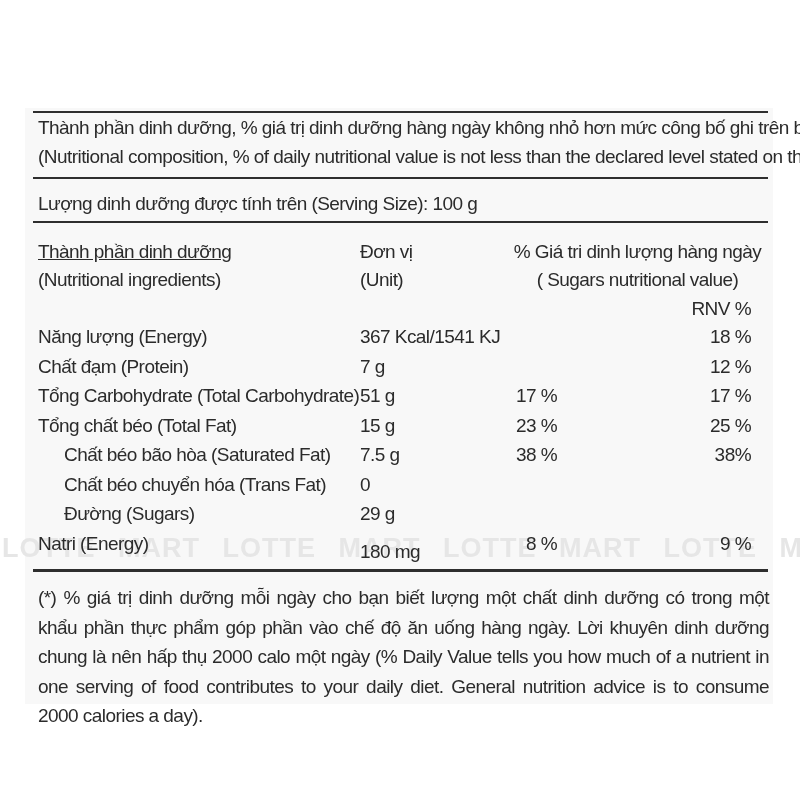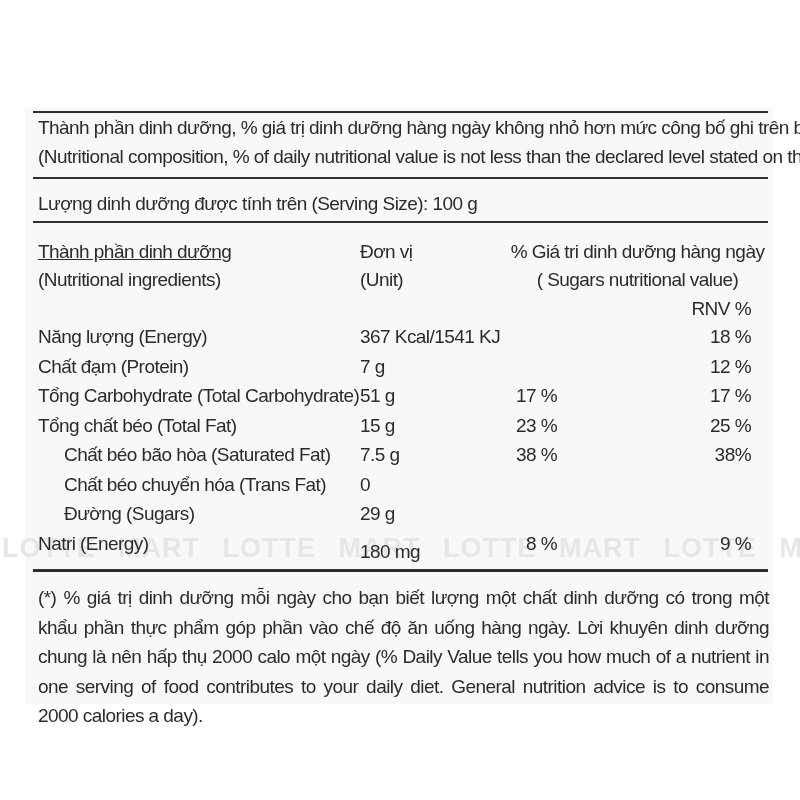--- a/index.html
+++ b/index.html
@@ -75,21 +75,21 @@
 
   <div class="txt fg" style="left:38px; top:117px;">Thành phần dinh dưỡng, % giá trị dinh dưỡng hàng ngày không nhỏ hơn mức công bố ghi trên bao bì</div>
   <div class="txt fg" style="left:38px; top:146px;">(Nutritional composition, % of daily nutritional value is not less than the declared level stated on the package).</div>
 
   <div class="txt fg" style="left:38px; top:193px;">Lượng dinh dưỡng được tính trên (Serving Size): 100 g</div>
 
   <div class="txt fg" style="left:38px; top:241px;text-decoration:underline;">Thành phần dinh dưỡng</div>
   <div class="txt fg" style="left:38px; top:269px;">(Nutritional ingredients)</div>
   <div class="txt fg" style="left:360px; top:241px;">Đơn vị</div>
   <div class="txt fg" style="left:360px; top:269px;">(Unit)</div>
-  <div class="txt fg hdr-daily" style="top:241px;">% Giá tri dinh dưỡng hàng ngày</div>
+  <div class="txt fg hdr-daily" style="top:241px;">% Giá tri dinh lượng hàng ngày</div>
   <div class="txt fg hdr-daily" style="top:269px;">( Sugars nutritional value)</div>
   <div class="txt fg cell-rnv" style="top:298px;">RNV %</div>
 
   <div>
     <span class="txt fg cell-label" style="top:326px;">Năng lượng (Energy)</span>
     <span class="txt fg cell-value" style="top:326px;">367 Kcal/1541 KJ</span>
     <span class="txt fg cell-dv" style="top:326px;"></span>
     <span class="txt fg cell-rnv" style="top:326px;">18 %</span>
   </div>
   <div>

